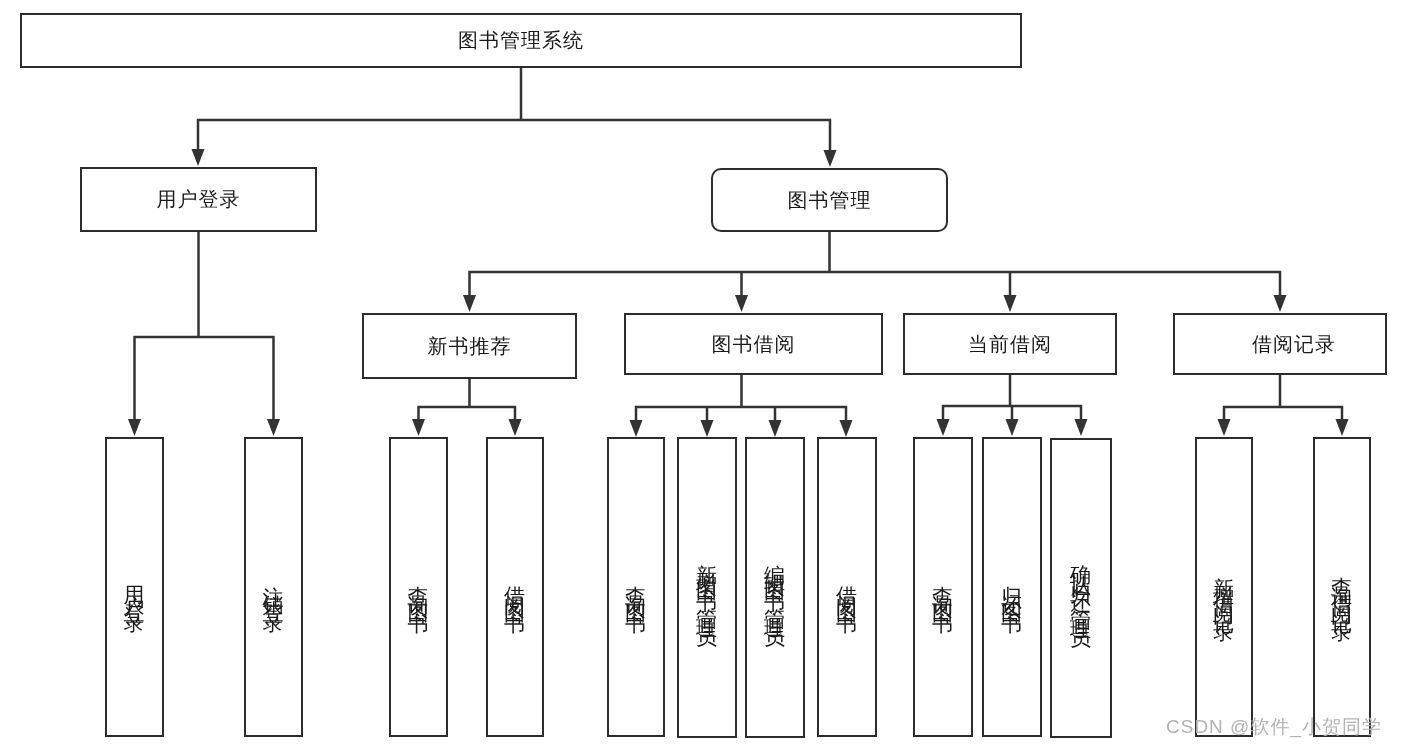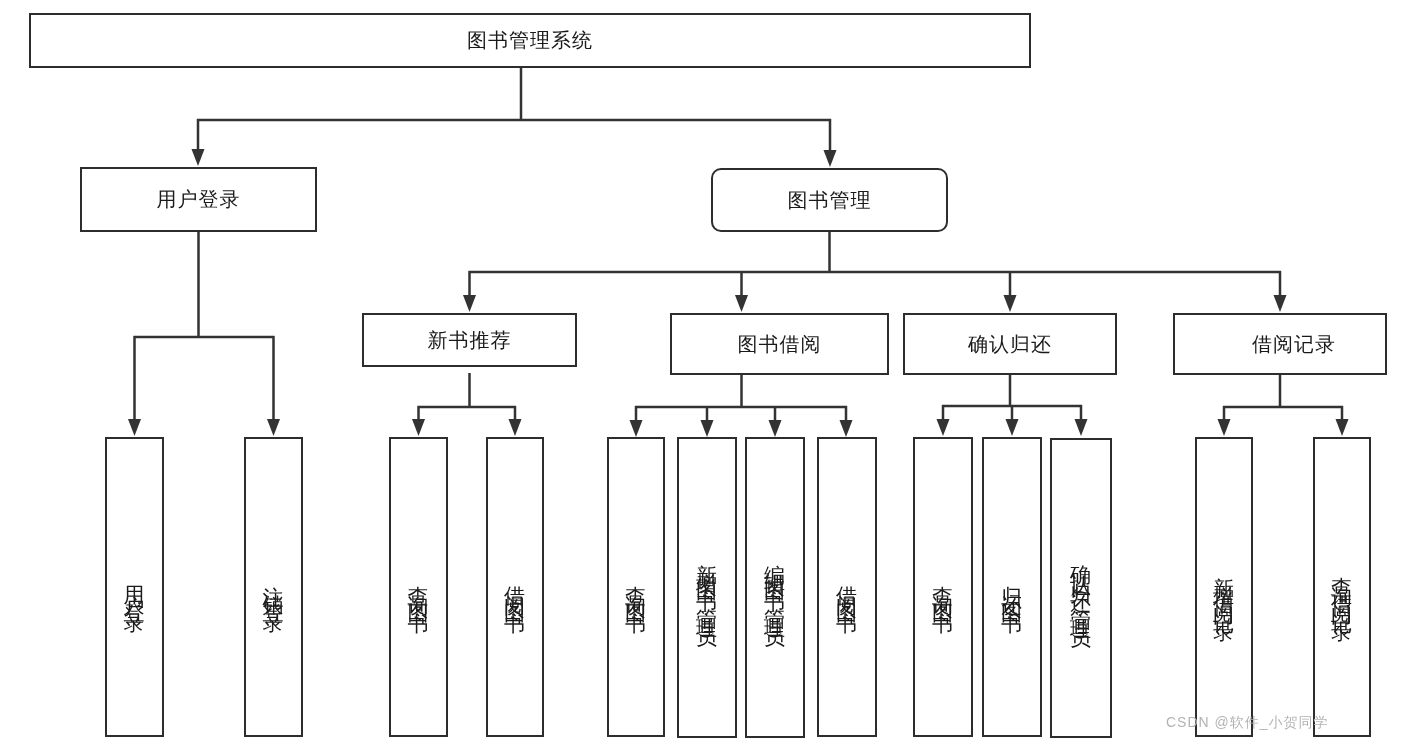--- a/index.html
+++ b/index.html
@@ -46,21 +46,21 @@
     font-size: 21px;
     letter-spacing: 9px;
     line-height: 1;
     color: #1a1a1a;
     white-space: nowrap;
   }
   .watermark {
     position: absolute;
     left: 1166px;
     top: 714px;
-    font-size: 14px;
+    font-size: 19px;
     color: #b3b3b3;
     letter-spacing: 1px;
     z-index: 5;
     white-space: nowrap;
     text-align: center;
   }
 </style>
 </head>
 <body>
 
@@ -116,28 +116,28 @@
       <polygon points="768.5,420 781.5,420 775,437"></polygon>
       <polygon points="839.5,420 852.5,420 846,437"></polygon>
       <polygon points="936.5,419 949.5,419 943,436"></polygon>
       <polygon points="1005.5,419 1018.5,419 1012,436"></polygon>
       <polygon points="1074.5,419 1087.5,419 1081,436"></polygon>
       <polygon points="1217.5,419 1230.5,419 1224,436"></polygon>
       <polygon points="1335.5,419 1348.5,419 1342,436"></polygon>
     </g>
   </svg>
 
-  <div class="box" style="left:20px; top:13px; width:1002px; height:55px;margin-left:9px;">图书管理系统</div>
+  <div class="box" style="left:20px; top:13px; width:1002px; height:55px;">图书管理系统</div>
 
   <div class="box" style="left:80px; top:167px; width:237px; height:65px;">用户登录</div>
   <div class="box" style="left:711px; top:168px; width:237px; height:64px;border-radius:10px;">图书管理</div>
 
-  <div class="box" style="left:362px; top:313px; width:215px; height:54px;">新书推荐</div>
-  <div class="box" style="left:670px; top:313px; width:219px; height:62px;">图书借阅</div>
-  <div class="box" style="left:903px; top:313px; width:214px; height:62px;">确认归还</div>
+  <div class="box" style="left:362px; top:313px; width:215px; height:66px;">新书推荐</div>
+  <div class="box" style="left:624px; top:313px; width:259px; height:62px;">图书借阅</div>
+  <div class="box" style="left:903px; top:313px; width:214px; height:62px;">当前借阅</div>
   <div class="box" style="left:1173px; top:313px; width:214px; height:62px;padding-left:28px;">借阅记录</div>
 
   <div class="vbox" style="left:105px; top:437px; width:59px; height:300px;">
     <span>用户登录</span>
   </div>
   <div class="vbox" style="left:244px; top:437px; width:59px; height:300px;">
     <span>注销登录</span>
   </div>
 
   <div class="vbox" style="left:389px; top:437px; width:59px; height:300px;">

